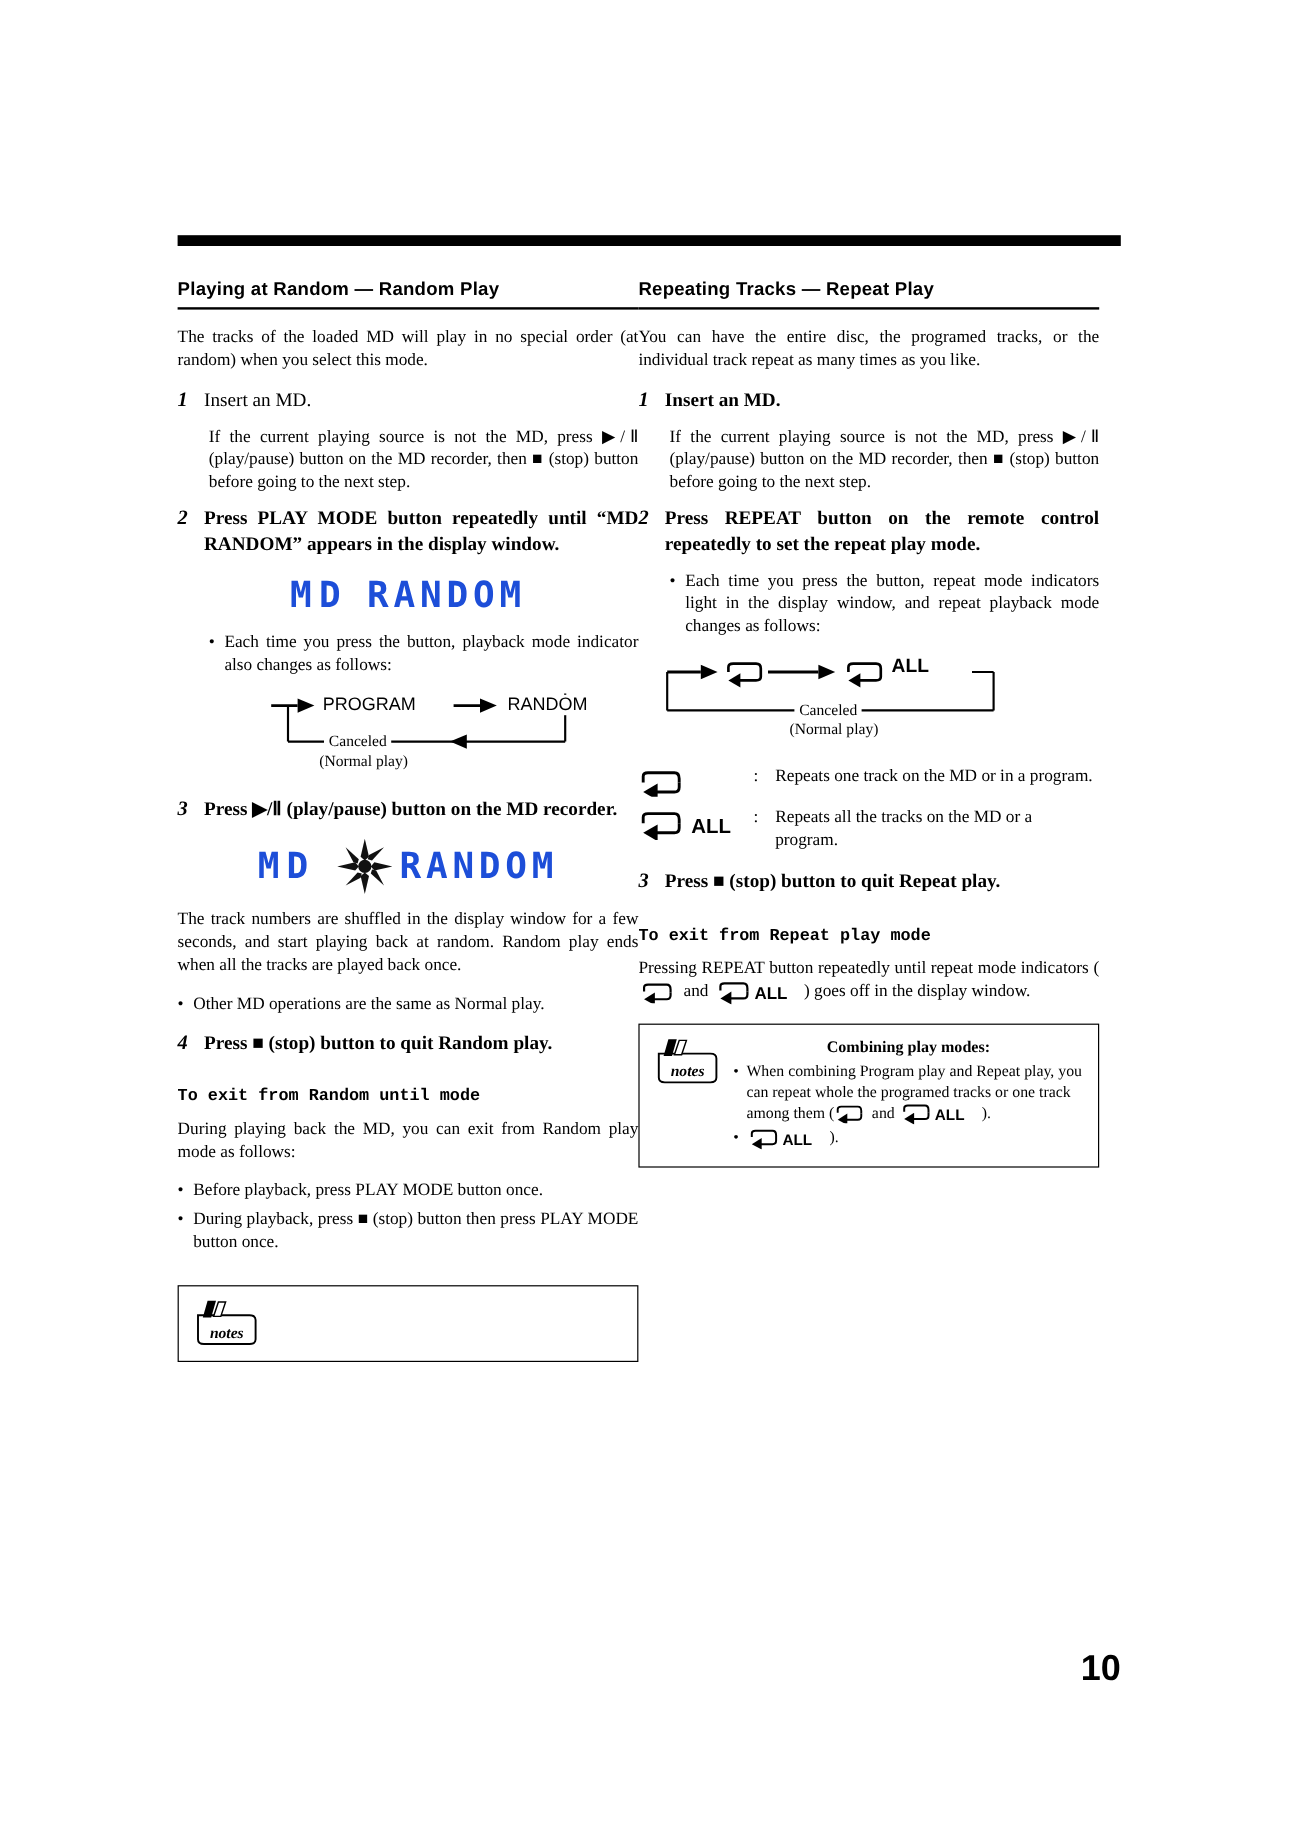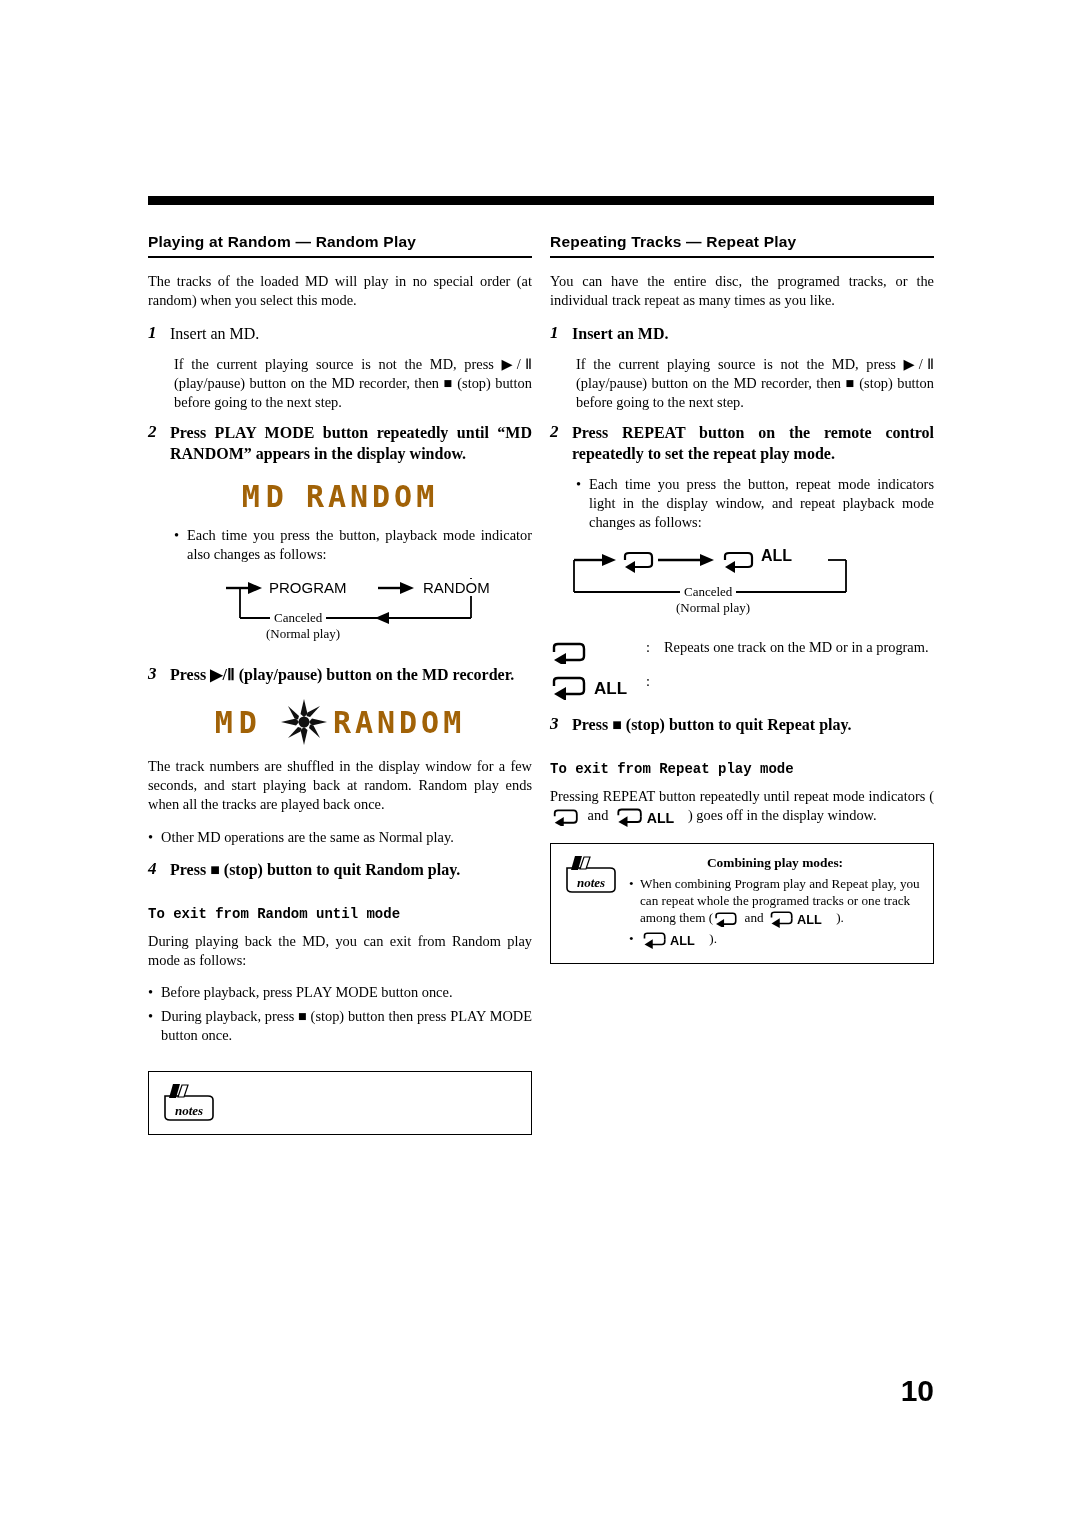--- a/index.html
+++ b/index.html
@@ -12,21 +12,21 @@
     overflow:hidden;
   }
   .page{
     position:absolute;
     left:148px; top:196px;
     width:786px;
   }
   .toprule{
     height:9px;background:#000;width:786px;margin-bottom:28px;
   }
-  .cols{display:flex;gap:18px;}
+  .cols{display:flex;}
   .col{width:384px;}
   h2.sect{
     font-family:"Liberation Sans", sans-serif;
     font-size:15.5px;font-weight:bold;margin:0 0 5px 0;letter-spacing:0.2px;
   }
   .hrule{height:2px;background:#000;margin-bottom:14px;}
   p.body{font-size:14.4px;line-height:1.33;margin:0 0 13px 0;text-align:justify;}
   .step{display:flex;margin:0 0 10px 0;}
   .stepnum{
     font-family:"Liberation Serif", serif;
@@ -43,21 +43,21 @@
   .bul.ind{margin-left:26px;}
   h3.sub-h{
     font-family:Liberation Mono, monospace;
     font-size:14px;font-weight:bold;margin:26px 0 10px 0;
   }
   
   .lcd{
     text-align:center;margin:14px 0 12px 0;
     font-family:"DejaVu Sans Mono", monospace;
     font-size:30px;letter-spacing:4px;font-weight:bold;
-    color:#a16207;
+    color:#1d4ed8;
   }
   .lcd .md{letter-spacing:6px;margin-right:16px;}
   .lcd-row{display:flex;align-items:center;justify-content:center;}
   .starburst{
     position:relative;width:46px;height:46px;margin:0 6px 0 2px;
   }
   
   .flow{position:relative;height:74px;margin:6px 0 16px 0;}
   .flowlabel{
     font-family:"Liberation Sans", sans-serif;
@@ -287,20 +287,21 @@
         <div class="rl-row">
           <div class="rl-icon">
             <svg width="96" height="26" viewBox="0 0 96 26">
               <path d="M4,12 L4,7 Q4,4 8,4 L30,4 Q34,4 34,9 L34,12" fill="none" stroke="#000" stroke-width="2.4"></path>
               <path d="M34,12 L34,16 Q34,20 30,20 L15,20" fill="none" stroke="#000" stroke-width="2.4"></path>
               <polygon points="16,13 16,27 4,20" fill="#000"></polygon>
               <text x="44" y="20" font-family="Liberation Sans, sans-serif" font-size="17" font-weight="bold" fill="#000">ALL</text>
             </svg>
           </div>
           <div class="rl-colon">:</div>
+          <div class="rl-txt">Repeats all the tracks on the MD or a program.</div>
         </div>
       </div>
 
       <div class="step" style="margin-top:14px;">
         <div class="stepnum">3</div>
         <div class="steptxt b">Press ■ (stop) button to quit Repeat play.</div>
       </div>
 
       <h3 class="sub-h">To exit from Repeat play mode</h3>
 

